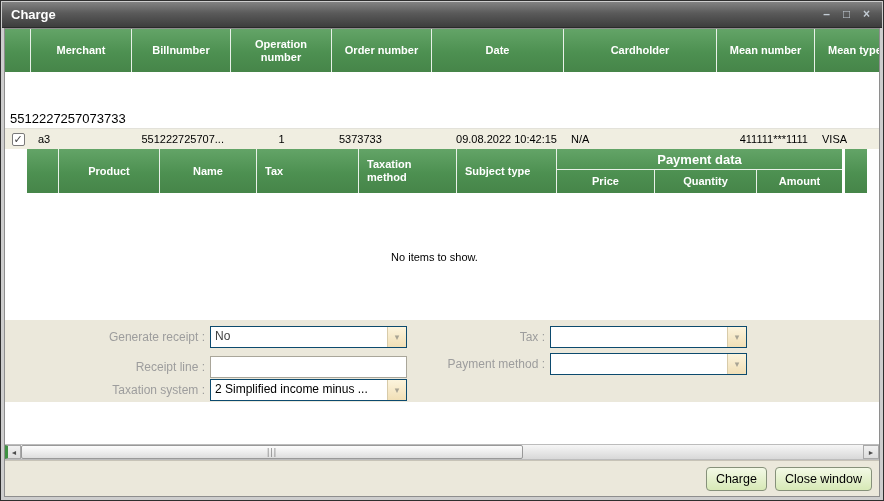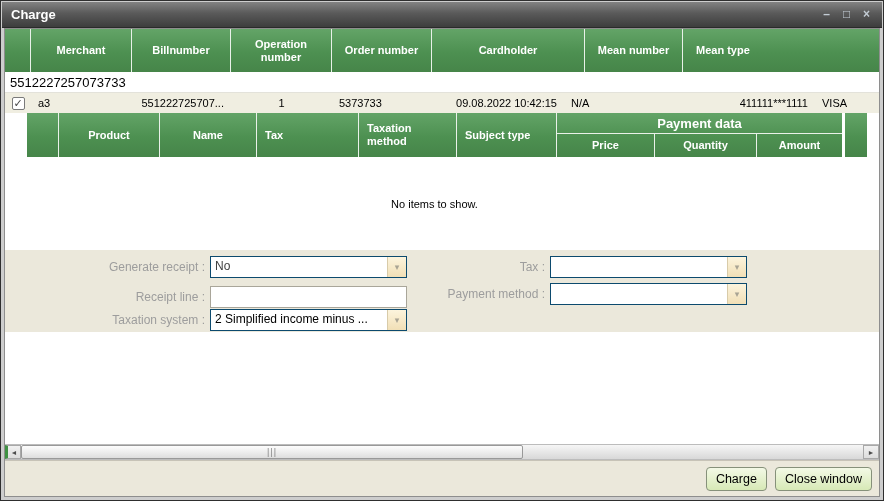--- a/index.html
+++ b/index.html
@@ -46,21 +46,21 @@
   .col-op{width:101px; flex:0 0 101px;}
   .col-order{width:100px; flex:0 0 100px;}
   .col-date{width:132px; flex:0 0 132px;}
   .col-holder{width:153px; flex:0 0 153px;}
   .col-mean{width:98px; flex:0 0 98px;}
   .col-type{flex:1 1 auto; min-width:0;}
 
   .group-row {
     height:21px; flex:0 0 21px; background:#ffffff;
     font-size:13px; color:#000; display:flex; align-items:center;
-    padding-left:5px; border-bottom:1px solid #e3e2da;
+    padding-left:5px; border-bottom:1px solid #e3e2da;margin-top:36px;
   }
   .data-row {
     display:flex; height:20px; flex:0 0 20px;
     background:#f0eee1; font-size:11px; color:#000;
   }
   .dr-cell { display:flex; align-items:center; padding:0 7px; white-space:nowrap; overflow:hidden; }
   .ta-r { justify-content:flex-end; }
   .ta-c { justify-content:center; }
   .checkbox {
     width:13px; height:13px; background:#fff; border:1px solid #7a7a7a; border-radius:2px;
@@ -93,21 +93,21 @@
     display:flex; align-items:center; justify-content:center;
   }
   .pd-sub { display:flex; flex:1; }
   .icol-price{width:98px; flex:0 0 98px;}
   .icol-qty{width:102px; flex:0 0 102px;}
   .icol-amount{width:85px; flex:0 0 85px; border-right:none;}
   .ih-spacer { width:3px; background:#ffffff; }
   .ih-extra { width:22px; background:linear-gradient(#63a467, #4d9051 55%, #468549); }
 
   .inner-body {
-    width:815px; height:93px; flex:0 0 101px; background:#ffffff;
+    width:815px; height:127px; flex:0 0 101px; background:#ffffff;
     display:flex; align-items:center; justify-content:center;
     font-size:11px; color:#000;
   }
 
   
   .form-area { height:82px; flex:0 0 82px; background:#ebe8db; position:relative; font-size:12px; }
   .field-row { position:absolute; display:flex; align-items:center; height:22px; }
   .field-row .flabel { width:205px; text-align:right; color:#9d9d9d; padding-right:5px; white-space:nowrap; }
   .combo {
     width:197px; height:22px; background:#ffffff; border:1px solid #0c4a6e;
@@ -182,20 +182,21 @@
   </div>
 
   <div class="body">
 
     <div class="outer-header">
       <div class="oh-cell col-chk"></div>
       <div class="oh-cell col-merchant">Merchant</div>
       <div class="oh-cell col-bill">Billnumber</div>
       <div class="oh-cell col-op">Operation number</div>
       <div class="oh-cell col-order">Order number</div>
+      <div class="oh-cell col-date">Date</div>
       <div class="oh-cell col-holder">Cardholder</div>
       <div class="oh-cell col-mean">Mean number</div>
       <div class="oh-cell col-type last">Mean type</div>
     </div>
 
     <div class="group-row">5512227257073733</div>
 
     <div class="data-row">
       <div class="dr-cell col-chk ta-c" style="padding:0;">
         <span class="checkbox">✓</span>

